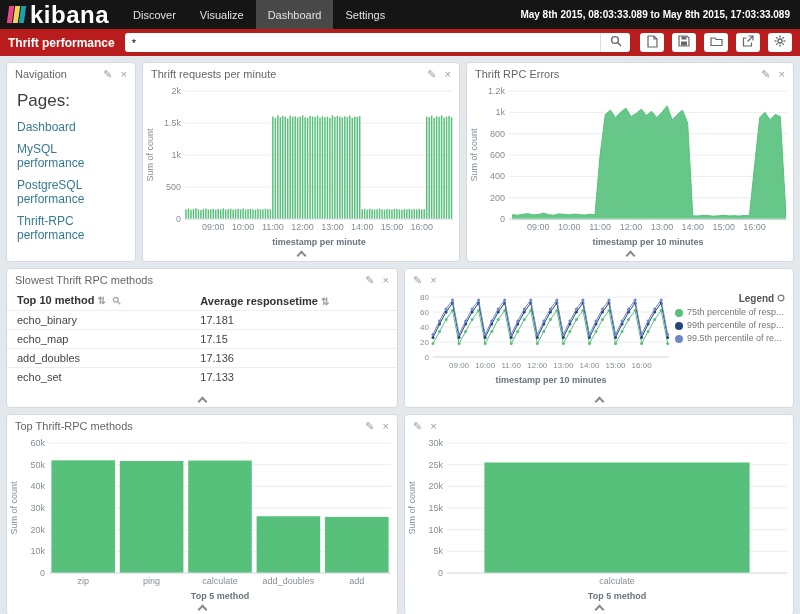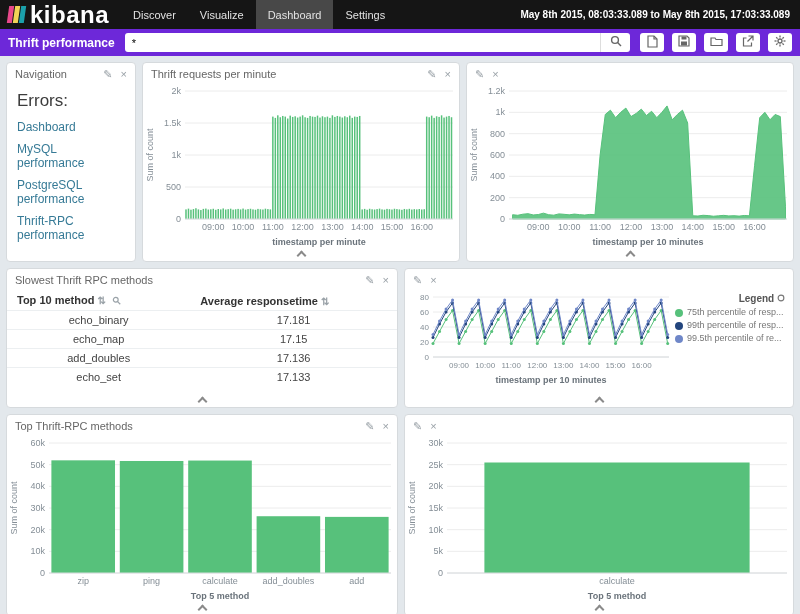--- a/index.html
+++ b/index.html
@@ -12,21 +12,21 @@
   .topbar { height: 29px; background: #151515; display: flex; align-items: center; }
   .logo { display: flex; align-items: center; padding: 0 12px 0 8px; cursor: pointer; }
   .logo-bars { display: flex; margin-right: 4px; transform: skewX(-8deg); }
   .logo-bars span { display: inline-block; width: 5px; height: 17px; margin-right: 1px; }
   .logo-text { color: #fff; font-size: 24px; font-weight: bold; letter-spacing: .5px; }
   .nav { display: flex; height: 100%; }
   .nav-item { padding: 8px 12px; display: flex; align-items: center; font-size: 11px; color: #e2e2e2; cursor: pointer; }
   .nav-item.active { background: #484848; }
   .daterange { margin-left: auto; padding-right: 10px; font-size: 10px; font-weight: bold; color: #fff; cursor: pointer; }
   
-  .querybar { height: 27px; background: #6d28d9; display: flex; align-items: center; padding: 0 8px; }
+  .querybar { height: 27px; background: #b91c1c; display: flex; align-items: center; padding: 0 8px; }
   .qtitle { color: #fff; font-weight: bold; font-size: 12px; white-space: nowrap; margin-right: 10px; }
   .qgroup { flex: 1; display: flex; }
   .qinput { flex: 1; height: 19px; border: none; border-radius: 3px 0 0 3px; padding: 0 7px; font-size: 11px; outline: none; }
   .qbtn { width: 30px; height: 19px; background: #fff; border: none; border-left: 1px solid #ddd; border-radius: 0 3px 3px 0; display: flex; align-items: center; justify-content: center; cursor: pointer; }
   .qicons { display: flex; gap: 8px; margin-left: 10px; }
   .qicon { width: 24px; height: 19px; background: #fff; border-radius: 3px; display: flex; align-items: center; justify-content: center; cursor: pointer; }
   
   .content { padding: 6px; display: flex; flex-direction: column; gap: 6px; }
   .row { display: flex; gap: 6px; }
   .row1 { height: 200px; } .row2 { height: 140px; } .row3 { height: 202px; }
@@ -39,21 +39,21 @@
   .collapse { flex: 0 0 13px; display: flex; align-items: flex-start; justify-content: center; cursor: pointer; }
   .chev { width: 7px; height: 7px; border-top: 2px solid #8a8a8a; border-right: 2px solid #8a8a8a; transform: rotate(-45deg); margin-top: 4px; }
   
   .navpanel-body { flex: 1; padding: 6px 10px; }
   .pages-heading { font-size: 17px; color: #3c3c3c; margin-bottom: 9px; font-weight: normal; }
   .page-link { display: block; font-size: 12px; color: #367a96; text-decoration: none; margin-bottom: 8px; cursor: pointer; }
   
   .tablewrap { flex: 1; min-height: 0; overflow: hidden; }
   table.aggtable { width: 100%; border-collapse: collapse; font-size: 11px; }
   table.aggtable th { text-align: left; padding: 3px 10px; color: #333; font-weight: bold; white-space: nowrap; }
-  table.aggtable td { padding: 3px 1px; border-top: 1px solid #eceff1; color: #444; text-align: center; }
+  table.aggtable td { padding: 3px 10px; border-top: 1px solid #eceff1; color: #444; }
   .sort { color: #9aa2a8; font-size: 10px; margin-left: 3px; cursor: pointer; }
   .th-mag { margin-left: 3px; cursor: pointer; vertical-align: -1px; }
   
   .pct-body { flex: 1; min-height: 0; display: flex; }
   .pct-chart { flex: 1; min-width: 0; position: relative; }
   .pct-legend { flex: 0 0 118px; padding: 2px 8px 0 0; font-size: 9px; color: #777; }
   .legend-head { text-align: right; font-size: 10px; font-weight: bold; color: #555; margin-bottom: 3px; cursor: pointer; }
   .legend-item { display: flex; align-items: flex-end; margin-bottom: 3px; white-space: nowrap; overflow: hidden; cursor: pointer; }
   .legend-dot { width: 8px; height: 8px; border-radius: 50%; margin-right: 4px; flex: 0 0 8px; }
   svg text { font-family: "Liberation Sans", sans-serif; }
@@ -150,21 +150,21 @@
   <div class="row row1">
     <div class="panel" style="flex:0 0 130px">
       <div class="panel-header">
         <span class="panel-title">Navigation</span>
         <span class="panel-icons">
           <span>✎</span>
           <span>×</span>
         </span>
       </div>
       <div class="navpanel-body">
-        <div class="pages-heading">Errors:</div>
+        <div class="pages-heading">Pages:</div>
         <a class="page-link">Dashboard</a>
         <a class="page-link">MySQL performance</a>
         <a class="page-link">PostgreSQL performance</a>
         <a class="page-link">Thrift-RPC performance</a>
       </div>
     </div>
 
     <div class="panel" style="flex:0 0 318px">
       <div class="panel-header">
         <span class="panel-title">Thrift requests per minute</span>
@@ -304,20 +304,21 @@
             <text fill="#848e96" font-size="9" text-anchor="middle" transform="translate(10,70) rotate(-90)">Sum of count</text>
             <text x="176" y="160" text-anchor="middle" fill="#6a737b" font-size="9" font-weight="bold">timestamp per minute</text>
           </svg></div>
       <div class="collapse">
           <span class="chev"></span>
         </div>
     </div>
 
     <div class="panel" style="flex:1">
       <div class="panel-header">
+        <span class="panel-title">Thrift RPC Errors</span>
         <span class="panel-icons">
           <span>✎</span>
           <span>×</span>
         </span>
       </div>
       <div class="chart"><svg width="326" height="163">
             <line x1="42" x2="320" y1="134" y2="134" stroke="#ececec"></line>
             <text x="38" y="137" text-anchor="end" fill="#848e96" font-size="9">0</text>
             <line x1="42" x2="320" y1="112.66666666666667" y2="112.66666666666667" stroke="#ececec"></line>
             <text x="38" y="115.66666666666667" text-anchor="end" fill="#848e96" font-size="9">200</text>

